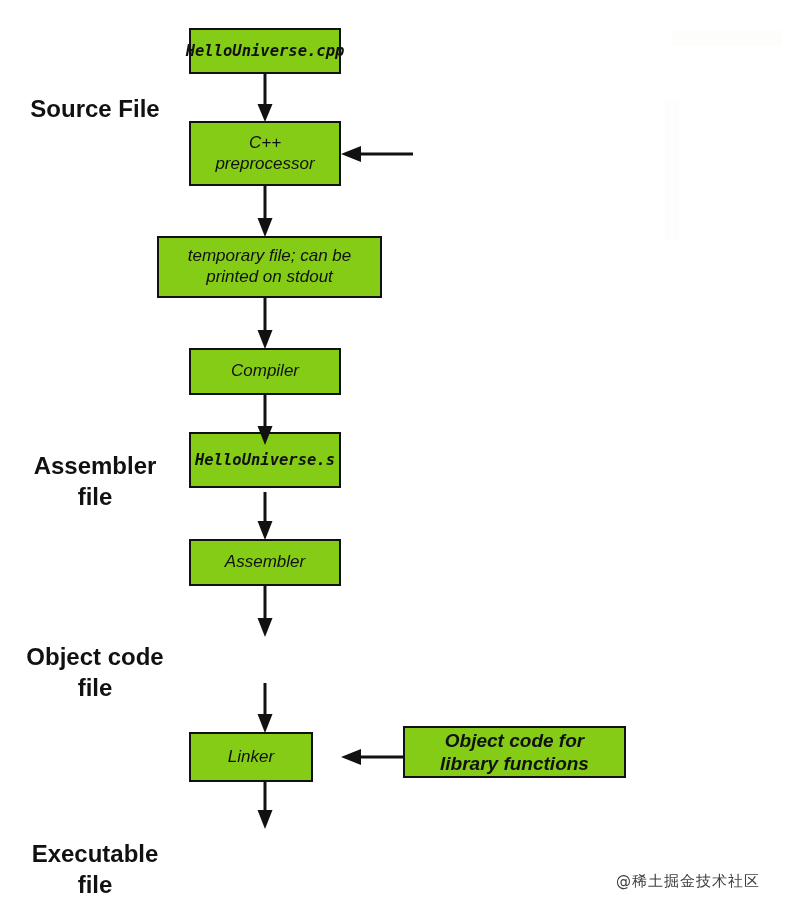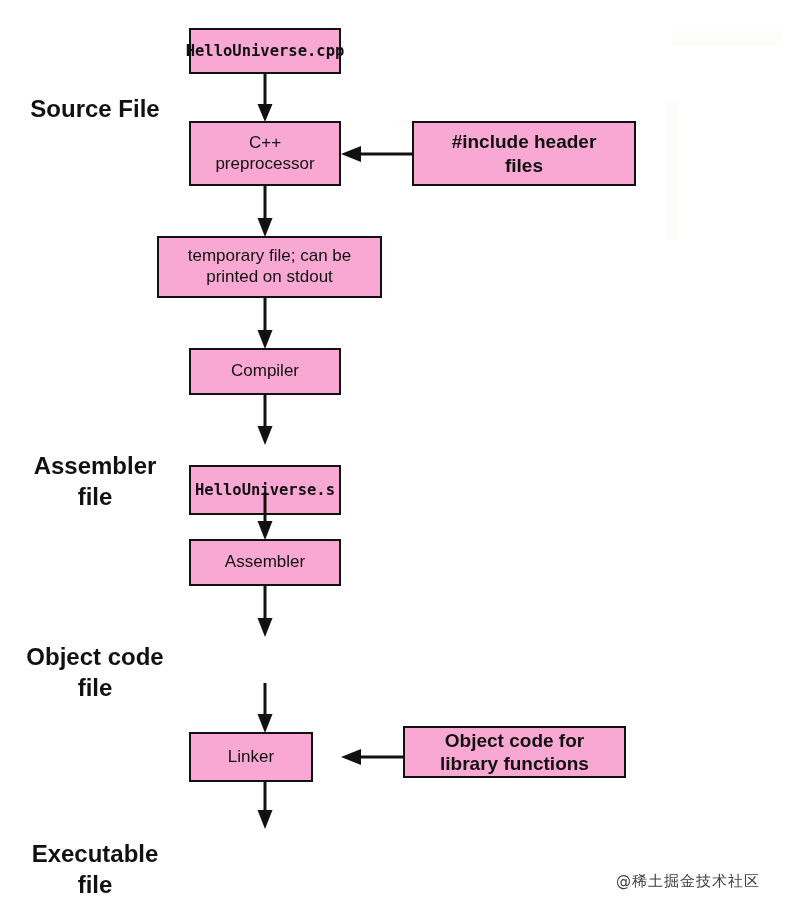--- a/index.html
+++ b/index.html
@@ -14,28 +14,29 @@
     background: #ffffff;
     overflow: hidden;
     font-family: "Liberation Sans", sans-serif;
   }
 
   
   .node {
     position: absolute;
     box-sizing: border-box;
     border: 2px solid #111111;
-    background: #f9a8d4;
+    background: #84cc16;
     display: flex;
     align-items: center;
     justify-content: center;
     text-align: center;
     color: #111111;
     line-height: 1.22;
     padding: 2px 6px;
+    font-style: italic;
   }
   .node.mono {
     font-family: "DejaVu Sans Mono", "Liberation Mono", monospace;
     font-size: 15.5px;
     font-weight: 700;
     letter-spacing: 0px;
   }
   .node.sans {
     font-family: "Liberation Sans", sans-serif;
     font-size: 17px;
@@ -97,29 +98,27 @@
 file</div>
 
   <div class="stage-label" style="left:20px; top:838px; width:150px;">Executable
 file</div>
 
   <div class="node mono" style="left:189px; top:28px; width:152px; height:46px;">HelloUniverse.cpp</div>
 
   <div class="node sans" style="left:189px; top:121px; width:152px; height:65px; white-space:pre-line;">C++
 preprocessor</div>
 
-  <div class="node sans-bold" style="left:412px; top:121px; width:224px; height:65px; white-space:pre-line;">#include header
-files</div>
 
   <div class="node sans" style="left:157px; top:236px; width:225px; height:62px; white-space:pre-line;">temporary file; can be
 printed on stdout</div>
 
   <div class="node sans" style="left:189px; top:348px; width:152px; height:47px;">Compiler</div>
 
-  <div class="node mono" style="left:189px; top:465px; width:152px; height:50px;">HelloUniverse.s</div>
+  <div class="node mono" style="left:189px; top:432px; width:152px; height:56px;">HelloUniverse.s</div>
 
   <div class="node sans" style="left:189px; top:539px; width:152px; height:47px;">Assembler</div>
 
 
   <div class="node sans" style="left:189px; top:732px; width:124px; height:50px;">Linker</div>
 
   <div class="node sans-bold" style="left:403px; top:726px; width:223px; height:52px; white-space:pre-line;">Object code for
 library functions</div>
 
 

